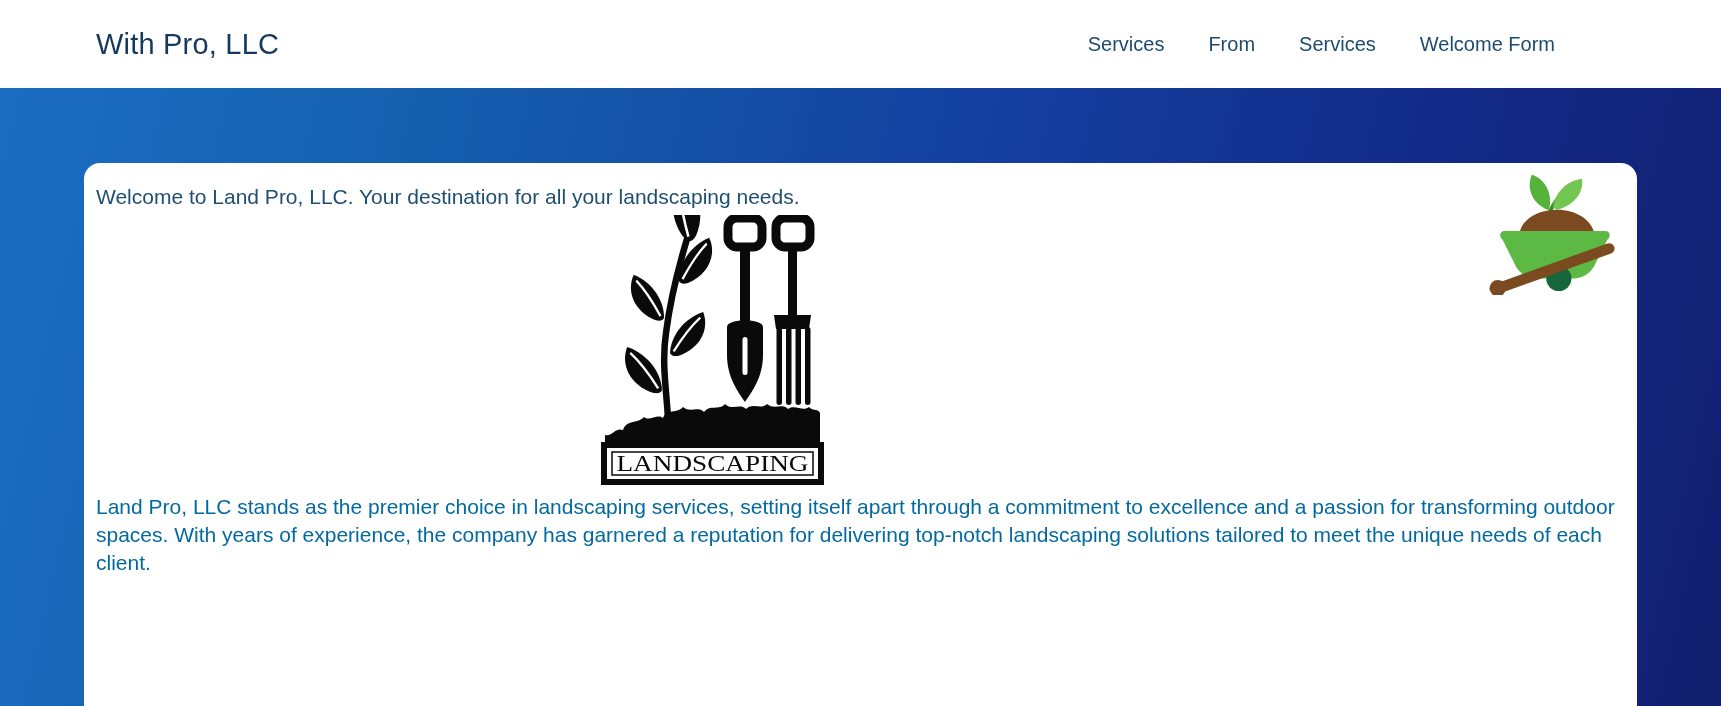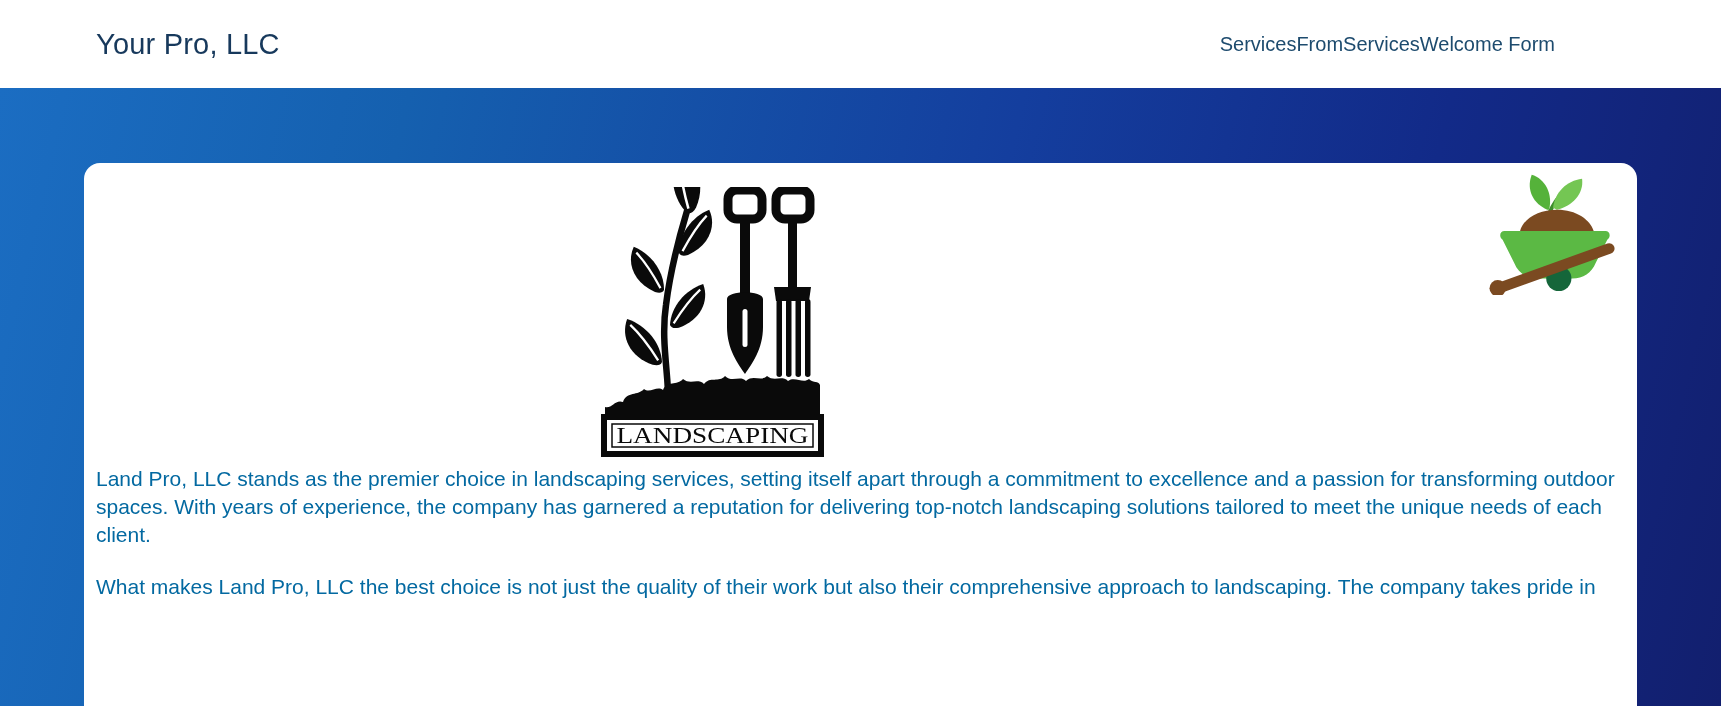--- a/index.html
+++ b/index.html
@@ -21,21 +21,21 @@
     justify-content: space-between;
     padding: 0 166px 0 96px;
   }
   .brand {
     font-size: 29px;
     font-weight: 500;
     color: #17395c;
     letter-spacing: 0.2px;
     cursor: pointer;
   }
-  .main-nav { display: flex; }
+  .main-nav { display: flex; gap: 44px; }
   .nav-link {
     font-size: 20px;
     color: #1d4b6e;
     text-decoration: none;
     white-space: nowrap;
     cursor: pointer;
   }
 
   
   .hero {
@@ -90,21 +90,21 @@
   .logo-caption-text {
     font-family: "Liberation Serif", serif;
     font-size: 23px;
     fill: #0a0a0a;
   }
 </style>
 </head>
 <body>
 
 <header class="site-header">
-  <div class="brand">Your Pro, LLC</div>
+  <div class="brand">With Pro, LLC</div>
   <nav class="main-nav">
     <a href="#" class="nav-link">Services</a>
     <a href="#" class="nav-link">From</a>
     <a href="#" class="nav-link">Services</a>
     <a href="#" class="nav-link">Welcome Form</a>
   </nav>
 </header>
 
 <main class="hero">
   <section class="card">
@@ -113,20 +113,21 @@
       <path d="M66,46 C70,36 76,28 84,20" stroke="#3e8d2c" stroke-width="4" fill="none" stroke-linecap="round"></path>
       <path d="M64,42 C50,36 42,22 48,6 C62,10 70,26 66,42 Z" fill="#55b23a"></path>
       <path d="M70,40 C72,24 84,12 100,10 C102,26 90,38 74,42 Z" fill="#74c653"></path>
       <path d="M36,64 C40,50 56,42 74,42 C94,42 108,52 112,64 Z" fill="#7b4a21"></path>
       <path d="M20,64 L124,64 C129,64 130,70 126,73 L114,97 C110,107 101,113 90,113 L54,113 C43,113 34,107 30,97 L18,73 C14,70 15,64 20,64 Z" fill="#5bb944"></path>
       <circle cx="76" cy="113" r="13" fill="#15663a"></circle>
       <circle cx="13" cy="123" r="8.5" fill="#7b4a21"></circle>
       <path d="M11,124 L128,82" stroke="#7b4a21" stroke-width="11" stroke-linecap="round" fill="none"></path>
     </svg>
 
+    <p class="welcome">Welcome to Land Pro, LLC. Your destination for all your landscaping needs.</p>
 
     <div class="logo-wrap">
       <svg width="225" height="270" viewBox="0 0 225 270" xmlns="http://www.w3.org/2000/svg" aria-hidden="true">
         <defs>
           <g id="leaf">
             <path d="M0,0 C8,-16 28,-26 47,-24 C46,-6 30,8 7,6 C2,5 0,3 0,0 Z" fill="#0a0a0a"></path>
             <path d="M4,0 C16,-8 30,-16 42,-20" stroke="#ffffff" stroke-width="2.2" fill="none"></path>
           </g>
         </defs>
 
@@ -159,16 +160,15 @@
 
         <path fill="#0a0a0a" d="M5,232 L5,220 C12,222 15,212 23,215 C27,204 38,209 44,202 C50,207 57,198 63,203 C67,193 77,199 83,192 C90,198 98,191 104,197 C110,189 119,196 125,189 C132,196 140,188 146,194 C153,187 161,195 167,189 C174,195 182,188 188,194 C195,189 203,197 209,192 C214,197 218,193 220,198 L220,232 Z"></path>
 
         <rect x="4" y="230" width="217" height="37" fill="#ffffff" stroke="#0a0a0a" stroke-width="6"></rect>
         <rect x="12" y="237" width="201" height="23" fill="none" stroke="#0a0a0a" stroke-width="1.5"></rect>
         <text class="logo-caption-text" x="112.5" y="256" text-anchor="middle" textLength="192" lengthAdjust="spacingAndGlyphs">LANDSCAPING</text>
       </svg>
     </div>
 
     <p class="body-text first">Land Pro, LLC stands as the premier choice in landscaping services, setting itself apart through a commitment to excellence and a passion for transforming outdoor spaces. With years of experience, the company has garnered a reputation for delivering top-notch landscaping solutions tailored to meet the unique needs of each client.</p>
-    <p class="body-text">What makes Land Pro, LLC the best choice is not just the quality of their work but also their comprehensive approach to landscaping. The company takes pride in</p>
 
   </section>
 </main>
 
 </body></html>

